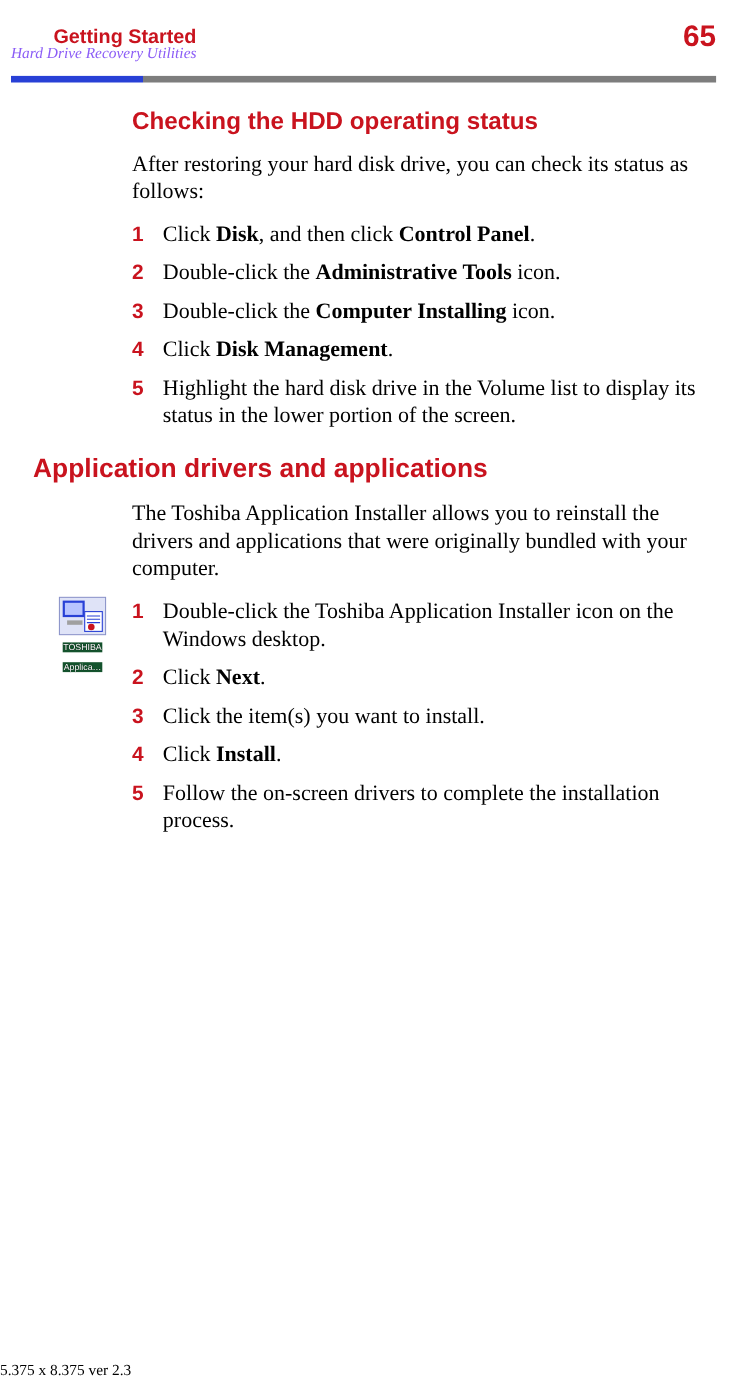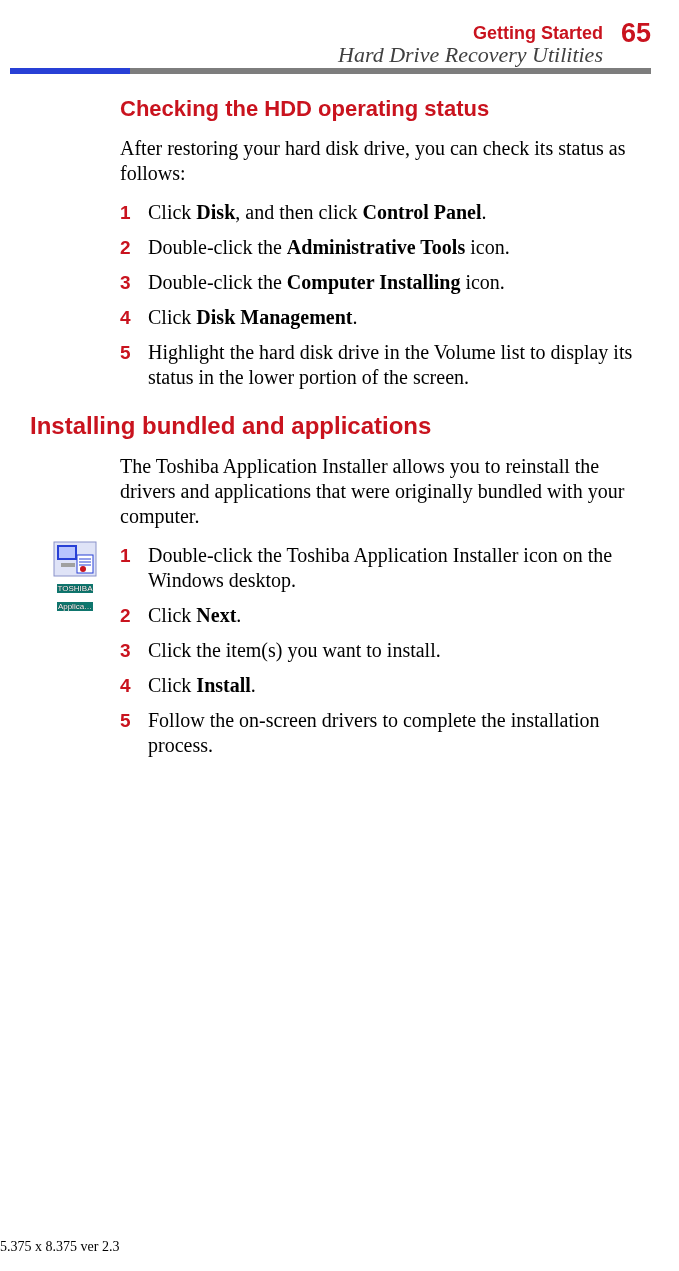--- a/index.html
+++ b/index.html
@@ -10,39 +10,40 @@
     color: #000;
     width: 679px;
     height: 1271px;
     position: relative;
   }
   .page {
     padding: 20px 28px 20px 10px;
   }
   .header-row {
     display: flex;
-    justify-content: flex-end;
+    justify-content: space-between;
     align-items: flex-start;
+    margin-bottom: 10px;
   }
   .header-text {
     text-align: right;
     margin-right: 18px;
     padding-top: 4px;
   }
   .chapter-title {
     color: #c9131e;
     font-family: Arial, Helvetica, sans-serif;
     font-weight: bold;
     font-size: 18px;
     line-height: 1.0;
   }
   .section-sub {
     font-style: italic;
-    font-size: 22px;
-    color: #404040;
+    font-size: 14px;
+    color: #8b5cf6;
     line-height: 1.2;
   }
   .page-number {
     color: #c9131e;
     font-family: Arial, Helvetica, sans-serif;
     font-weight: 600;
     font-size: 27px;
     line-height: 1;
   }
   .rule-row {
@@ -120,21 +121,21 @@
     left: 40px;
     top: -2px;
     width: 50px;
     text-align: center;
   }
   .margin-icon svg { display:block; margin:0 auto; }
   .margin-icon .cap1 {
     font-family: Arial, Helvetica, sans-serif;
     font-size: 8px;
     color: #fff;
-    background:#0f766e;
+    background:#14532d;
     display:inline-block;
     padding:0 1px;
     line-height:9px;
     margin-top:1px;
     text-shadow: 0 0 1px #000;
   }
   .footer {
     position: absolute;
     bottom: 16px;
     left: 0;
@@ -183,21 +184,21 @@
       </div>
       <div class="step">
         <div class="step-num">4</div>
         <div class="step-body"><span>Click </span><b>Disk Management</b><span>.</span></div>
       </div>
       <div class="step">
         <div class="step-num">5</div>
         <div class="step-body">Highlight the hard disk drive in the Volume list to display its status in the lower portion of the screen.</div>
       </div>
 
-      <div class="h2-red">Installing bundled and applications</div>
+      <div class="h2-red">Application drivers and applications</div>
 
       <p class="body-text">The Toshiba Application Installer allows you to reinstall the drivers and applications that were originally bundled with your computer.</p>
 
       <div class="with-icon">
         <div class="margin-icon">
           <svg width="44" height="36" viewBox="0 0 44 36">
             <rect x="1" y="1" width="42" height="34" fill="#dfe3f7" stroke="#8a92c9"></rect>
             <rect x="4" y="4" width="20" height="15" fill="#2840d6"></rect>
             <rect x="6" y="6" width="16" height="11" fill="#b8c4ff"></rect>
             <rect x="8" y="22" width="14" height="4" fill="#a0a0a0"></rect>

